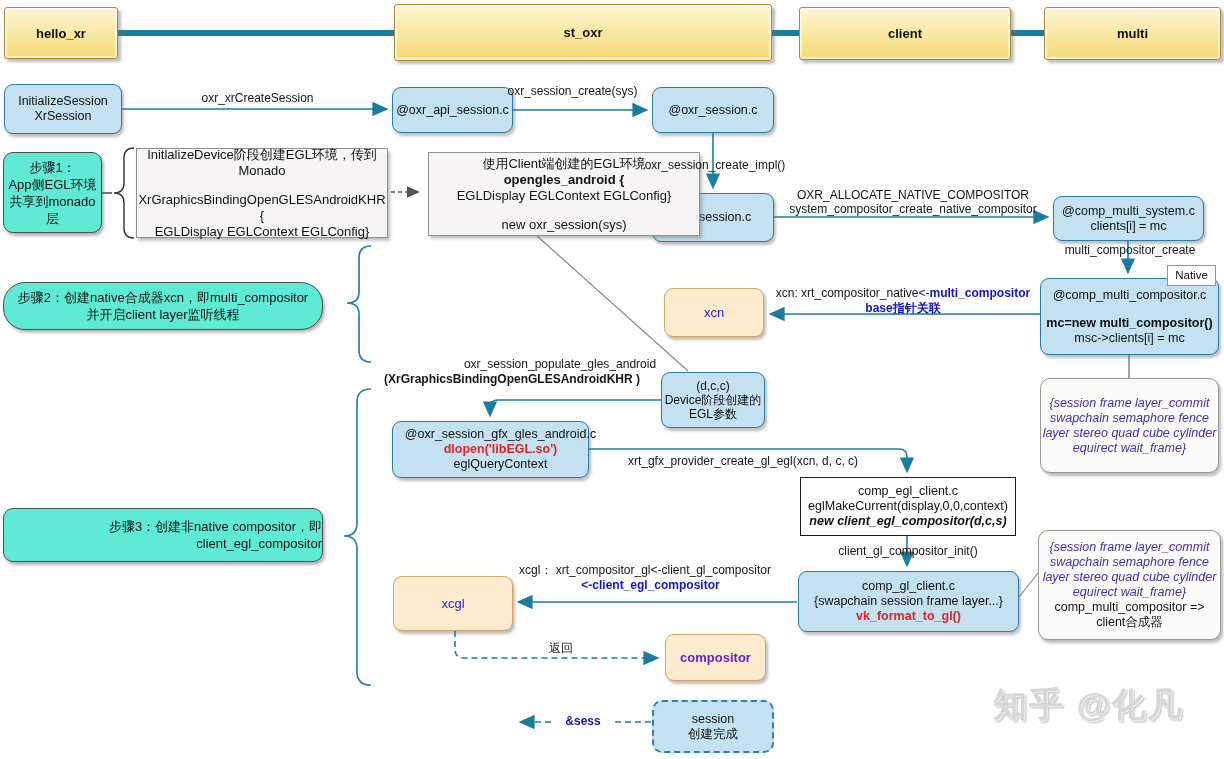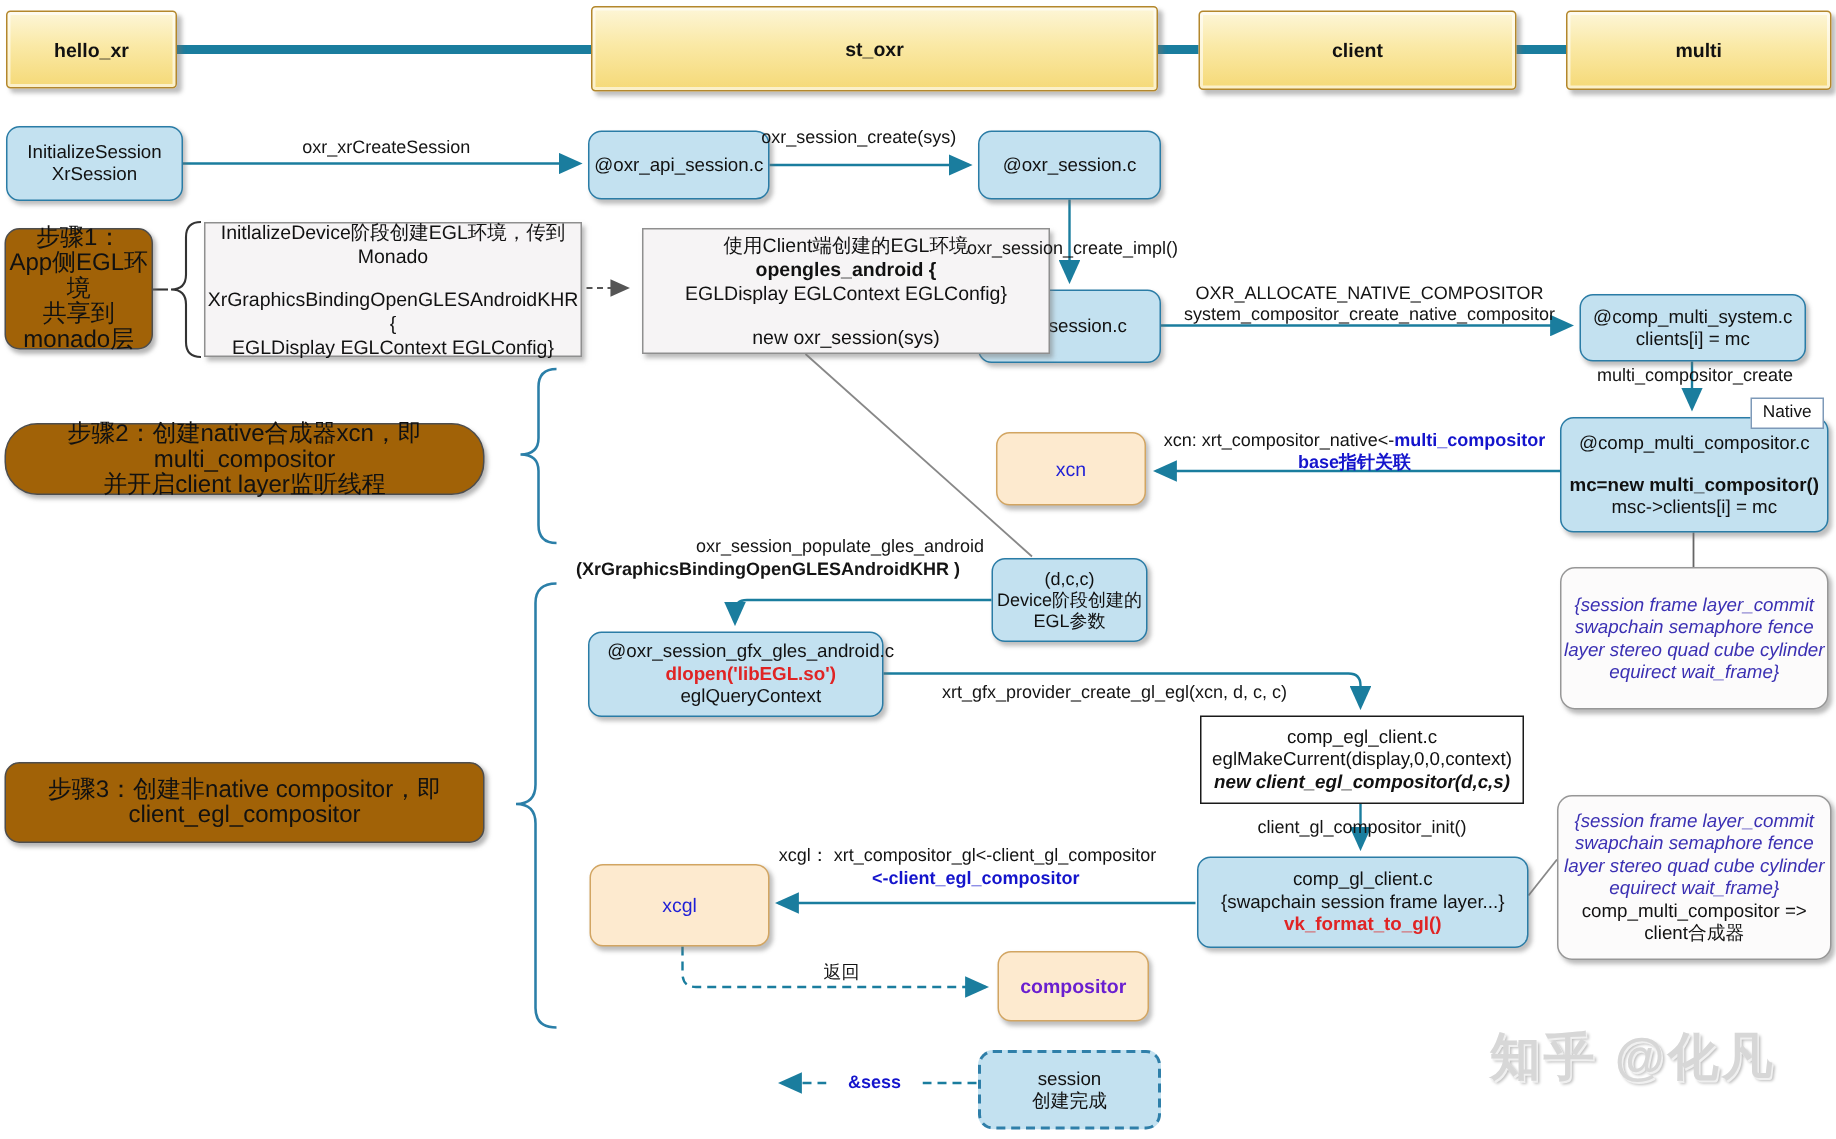--- a/index.html
+++ b/index.html
@@ -11,22 +11,22 @@
         border:1px solid #b3872c;border-radius:3px;
         box-shadow:inset 0 0 0 2px rgba(255,255,255,.6),3px 3px 3px rgba(110,110,110,.45);
         display:flex;align-items:center;justify-content:center;font-weight:bold;font-size:13px;}
   .node{display:flex;flex-direction:column;align-items:center;justify-content:center;
         text-align:center;font-size:12.5px;line-height:15px;}
   .blue{background:#c3e1f0;border:1.6px solid #2a7ca6;border-radius:9px;
         box-shadow:2px 2.5px 3px rgba(110,110,110,.45);}
   .orange{background:#fdeacf;border:1.6px solid #d2a562;border-radius:9px;
         box-shadow:2px 2.5px 3px rgba(110,110,110,.45);}
   .dashedblue{background:#c3e1f0;border:2px dashed #2f7fa9;border-radius:10px;}
-  .step{background:#a16207;border:1.5px solid #4d4d4d;border-radius:10px;
-        box-shadow:2px 2.5px 3px rgba(120,120,120,.55);font-size:16px;line-height:17px;}
+  .step{background:#5eead4;border:1.5px solid #4d4d4d;border-radius:10px;
+        box-shadow:2px 2.5px 3px rgba(120,120,120,.55);font-size:13px;line-height:17px;}
   .note{background:#f6f4f5;border:1px solid #8f8f8f;box-shadow:2px 2.5px 3px rgba(120,120,120,.5);
         font-size:13px;line-height:16px;}
   .whitebox{background:#ffffff;border:1.5px solid #1a1a1a;}
   .frame{background:#fcfbfb;border:1px solid #979797;border-radius:10px;
         box-shadow:2px 2.5px 3px rgba(120,120,120,.5);font-size:12.5px;line-height:15px;}
   .frame .it{font-style:italic;color:#3b30b3;}
   .lbl{position:absolute;font-size:12px;line-height:15px;text-align:center;color:#141414;white-space:nowrap;}
   .bluetxt{color:#1414cc;font-weight:bold;}
   .redtxt{color:#e02424;font-weight:bold;}
   .bold{font-weight:bold;}
@@ -125,21 +125,21 @@
 
   <div class="abs node step" style="left:3px;top:152px;width:99px;height:81px;">
     <div>步骤1：</div>
     <div>App侧EGL环境</div>
     <div>共享到monado层</div>
   </div>
   <div class="abs node step" style="left:3px;top:282px;width:320px;height:48px;border-radius:22px;">
     <div>步骤2：创建native合成器xcn，即multi_compositor</div>
     <div>并开启client layer监听线程</div>
   </div>
-  <div class="abs node step" style="left:3px;top:508px;width:320px;height:54px;">
+  <div class="abs node step" style="left:3px;top:508px;width:320px;height:54px;align-items:flex-end;">
     <div>步骤3：创建非native compositor，即</div>
     <div>client_egl_compositor</div>
   </div>
 
   <div class="abs node note" style="left:136px;top:148px;width:252px;height:90px;">
     <div>InitlalizeDevice阶段创建EGL环境，传到</div>
     <div>Monado</div>
     <div class="gapup">XrGraphicsBindingOpenGLESAndroidKHR {</div>
     <div>EGLDisplay  EGLContext EGLConfig}</div>
   </div>

